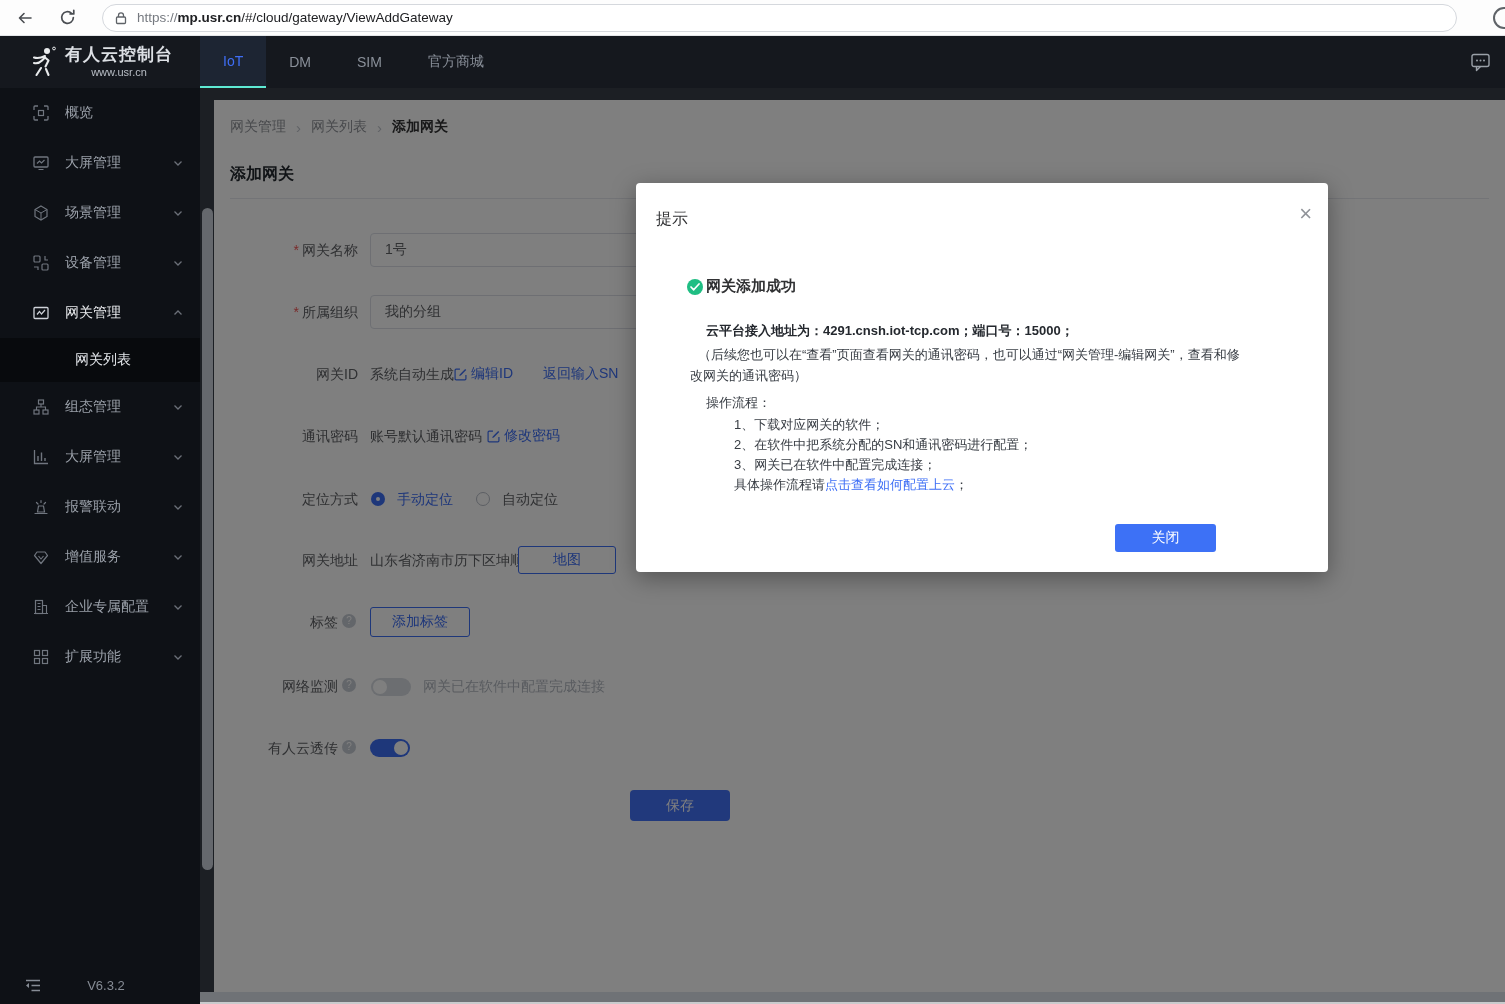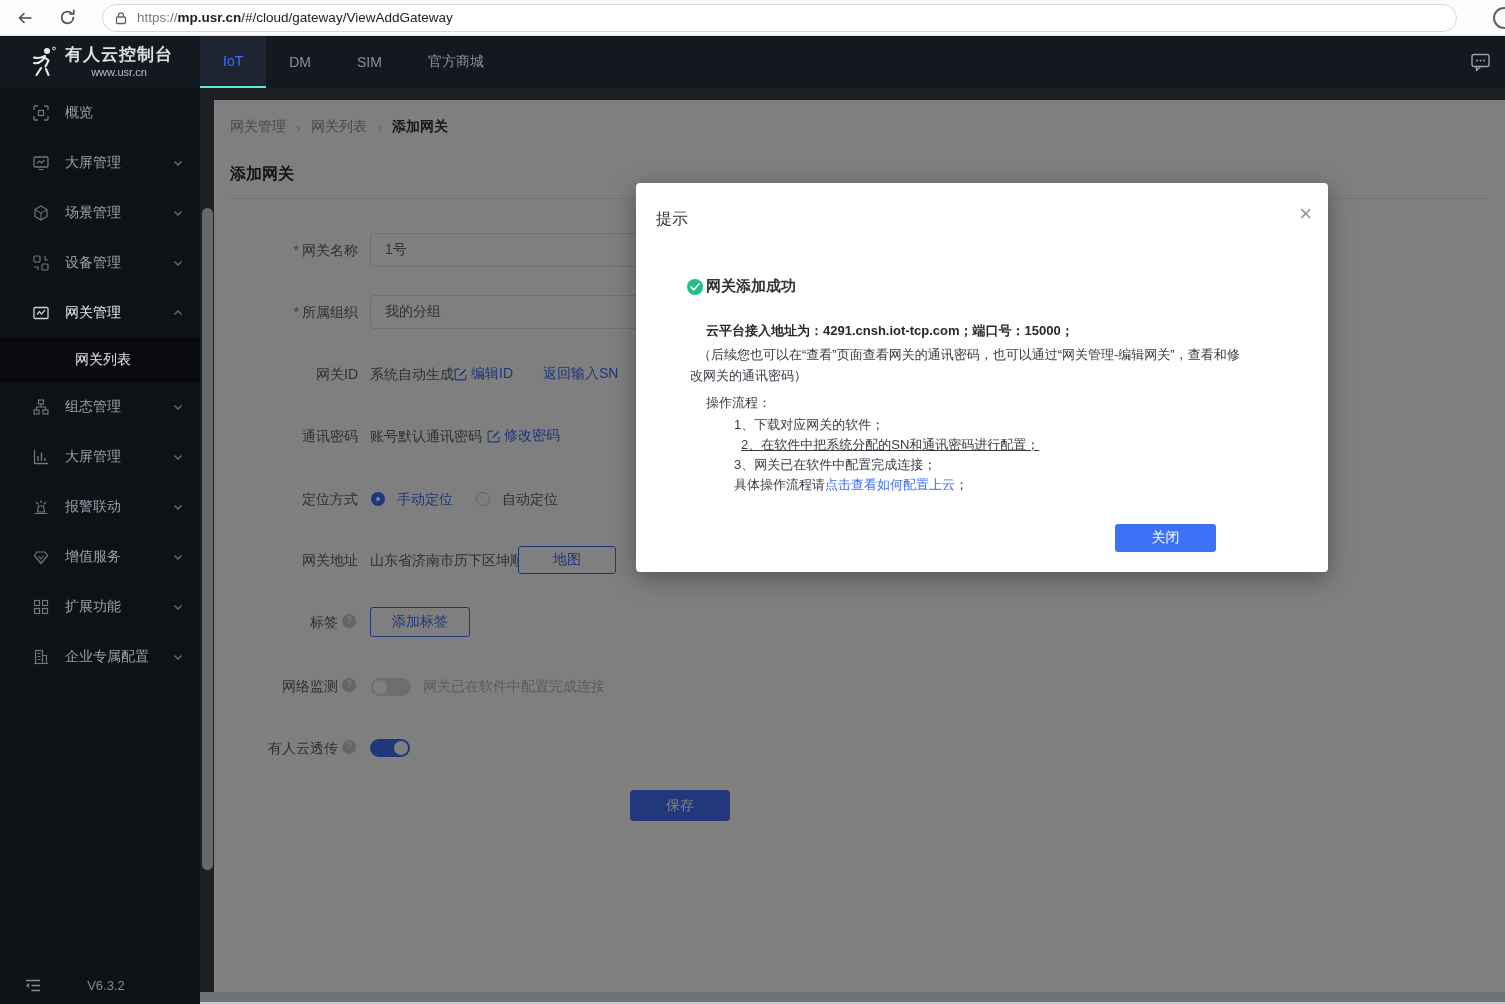--- a/index.html
+++ b/index.html
@@ -276,41 +276,41 @@
     <span class="s-label">增值服务</span>
     <span class="chev">
         <svg width="12" height="12" viewBox="0 0 12 12">
           <path d="M2.5 4.5L6 8l3.5-3.5" stroke="currentColor" stroke-width="1.3" fill="none"></path>
         </svg>
       </span>
   </div>
   <div class="side-item">
     <span class="s-icon">
         <svg width="16" height="16" viewBox="0 0 16 16">
+          <rect x="2.5" y="1.5" width="7" height="13" stroke="currentColor" stroke-width="1.2" fill="none"></rect>
+          <path d="M9.5 6.5h4v8h-4M4.5 4.5h3M4.5 7.5h3M4.5 10.5h3M1 14.5h14" stroke="currentColor" stroke-width="1.1" fill="none"></path>
+        </svg>
+      </span>
+    <span class="s-label">企业专属配置</span>
+    <span class="chev">
+        <svg width="12" height="12" viewBox="0 0 12 12">
+          <path d="M2.5 4.5L6 8l3.5-3.5" stroke="currentColor" stroke-width="1.3" fill="none"></path>
+        </svg>
+      </span>
+  </div>
+  <div class="side-item">
+    <span class="s-icon">
+        <svg width="16" height="16" viewBox="0 0 16 16">
           <rect x="1.5" y="1.5" width="5" height="5" stroke="currentColor" stroke-width="1.2" fill="none"></rect>
           <rect x="9.5" y="1.5" width="5" height="5" stroke="currentColor" stroke-width="1.2" fill="none"></rect>
           <rect x="1.5" y="9.5" width="5" height="5" stroke="currentColor" stroke-width="1.2" fill="none"></rect>
           <rect x="9.5" y="9.5" width="5" height="5" stroke="currentColor" stroke-width="1.2" fill="none"></rect>
         </svg>
       </span>
     <span class="s-label">扩展功能</span>
-    <span class="chev">
-        <svg width="12" height="12" viewBox="0 0 12 12">
-          <path d="M2.5 4.5L6 8l3.5-3.5" stroke="currentColor" stroke-width="1.3" fill="none"></path>
-        </svg>
-      </span>
-  </div>
-  <div class="side-item">
-    <span class="s-icon">
-        <svg width="16" height="16" viewBox="0 0 16 16">
-          <rect x="2.5" y="1.5" width="7" height="13" stroke="currentColor" stroke-width="1.2" fill="none"></rect>
-          <path d="M9.5 6.5h4v8h-4M4.5 4.5h3M4.5 7.5h3M4.5 10.5h3M1 14.5h14" stroke="currentColor" stroke-width="1.1" fill="none"></path>
-        </svg>
-      </span>
-    <span class="s-label">企业专属配置</span>
     <span class="chev">
         <svg width="12" height="12" viewBox="0 0 12 12">
           <path d="M2.5 4.5L6 8l3.5-3.5" stroke="currentColor" stroke-width="1.3" fill="none"></path>
         </svg>
       </span>
   </div>
   <div class="side-bottom">
     <span class="collapse-ic">
         <svg width="16" height="13" viewBox="0 0 16 13">
           <path d="M1 1.5h14M6.5 6.5H15M6.5 11.5H15" stroke="currentColor" stroke-width="1.6"></path>
@@ -423,20 +423,20 @@
   </div>
   <div class="m-heading">网关添加成功</div>
 
   <div class="m-line m-bold" style="top:139px;">云平台接入地址为：4291.cnsh.iot-tcp.com；端口号：15000；</div>
 
   <div class="m-line" style="left:62px; top:163px;">（后续您也可以在“查看”页面查看网关的通讯密码，也可以通过“网关管理-编辑网关”，查看和修</div>
   <div class="m-line" style="left:54px; top:184px;">改网关的通讯密码）</div>
 
   <div class="m-line" style="top:199px;margin-top:12px;">操作流程：</div>
   <div class="m-line" style="left:98px; top:233px;">1、下载对应网关的软件；</div>
-  <div class="m-line" style="left:105px; top:253px;text-decoration:underline;">2、在软件中把系统分配的SN和通讯密码进行配置；</div>
+  <div class="m-line" style="left:98px; top:253px;">2、在软件中把系统分配的SN和通讯密码进行配置；</div>
   <div class="m-line" style="left:98px; top:273px;">3、网关已在软件中配置完成连接；</div>
   <div class="m-line" style="left:98px; top:293px;"><span>具体操作流程请</span><span class="m-link">点击查看如何配置上云</span><span>；</span></div>
 
   <button class="close-btn">
       <span>关闭</span>
     </button>
 </div>
 
 </body></html>

